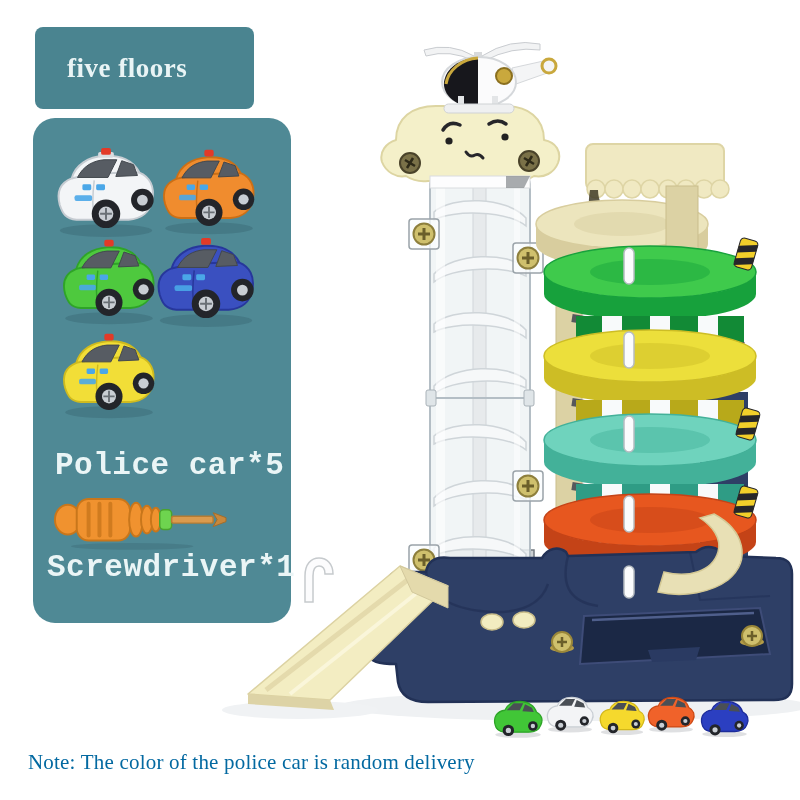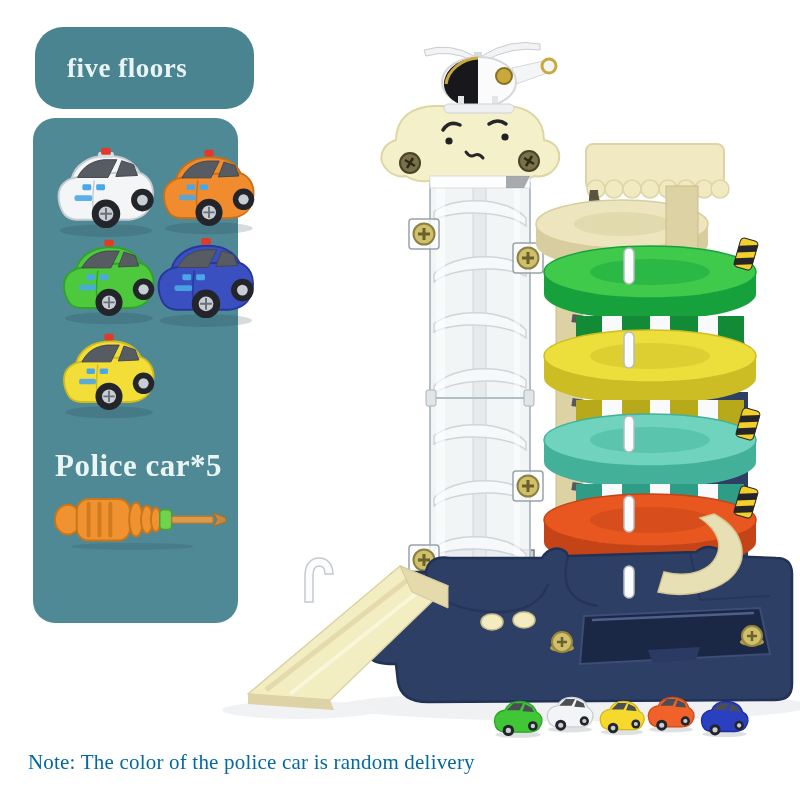--- a/index.html
+++ b/index.html
@@ -4,28 +4,28 @@
 <style>
   html,body{margin:0;padding:0;}
   body{
     width:800px;height:800px;position:relative;overflow:hidden;
     background:#ffffff;
     font-family:"Liberation Serif","DejaVu Serif",serif;
   }
   .abs{position:absolute;}
   
   .badge{
-    left:35px;top:27px;width:219px;height:82px;border-radius:28px;
+    left:35px;top:27px;width:219px;height:82px;border-radius:8px;
     display:flex;flex-direction:column;justify-content:center;
     padding-left:32px;box-sizing:border-box;
   }
   .badge .line{font-size:27px;line-height:34px;font-weight:600;letter-spacing:.5px;}
   
   .panel{
-    left:33px;top:118px;width:205px;height:505px;border-radius:22px;
+    left:33px;top:118px;width:258px;height:505px;border-radius:22px;font-family:Liberation Mono, monospace;
   }
   .panel .car{position:absolute;}
   .panel-label{position:absolute;font-weight:600;font-size:31px;letter-spacing:.5px;white-space:nowrap;}
   
   .note{left:28px;top:750px;font-size:21px;letter-spacing:.2px;white-space:nowrap;}
   
   .toy-svg{left:0;top:0;width:800px;height:800px;}
   .bottom-car{position:absolute;}
 </style>
 </head>
@@ -138,20 +138,21 @@
     <rect x="47" y="12" width="4" height="36" rx="2" opacity=".8" fill="#c8761b"></rect>
     <rect x="58" y="12" width="4" height="36" rx="2" opacity=".8" fill="#c8761b"></rect>
     <ellipse cx="86" cy="30" rx="7" ry="17" stroke-width="2" fill="#f0922f" stroke="#c8761b"></ellipse>
     <ellipse cx="97" cy="30" rx="6" ry="14" stroke-width="2" fill="#f0922f" stroke="#c8761b"></ellipse>
     <ellipse cx="106" cy="30" rx="5" ry="12" stroke-width="2" fill="#f0922f" stroke="#c8761b"></ellipse>
     <rect x="110" y="20" width="12" height="20" rx="4" stroke="#4aa32e" stroke-width="1.5" fill="#6ed44f"></rect>
     <rect x="122" y="26.5" width="42" height="7" rx="2" stroke="#b57c33" stroke-width="1.5" fill="#da9b4e"></rect>
     <path d="M164,23 L177,28 L177,32 L164,37 L168,30 Z" fill="#c8883c" stroke="#a56c28"></path>
   </svg>
 
+  <div class="panel-label" style="left:14px;top:432px">Screwdriver*1</div>
 </div>
 
 <svg class="abs toy-svg" viewBox="0 0 800 800">
 
   <ellipse cx="575" cy="706" rx="235" ry="15" fill="#eff1f3"></ellipse>
   <ellipse cx="300" cy="710" rx="78" ry="9" fill="#f0f2f4"></ellipse>
 
   <path d="M346,634 C368,602 408,590 448,588 L456,618 C414,620 382,636 366,658 Z" fill="#ece4b8" stroke="#d9cf9e" stroke-width="1.5"></path>
 
   <rect x="426" y="550" width="108" height="64" fill="#9aa1a7" fill-opacity=".5" stroke="#737a80" stroke-width="1.5"></rect>

